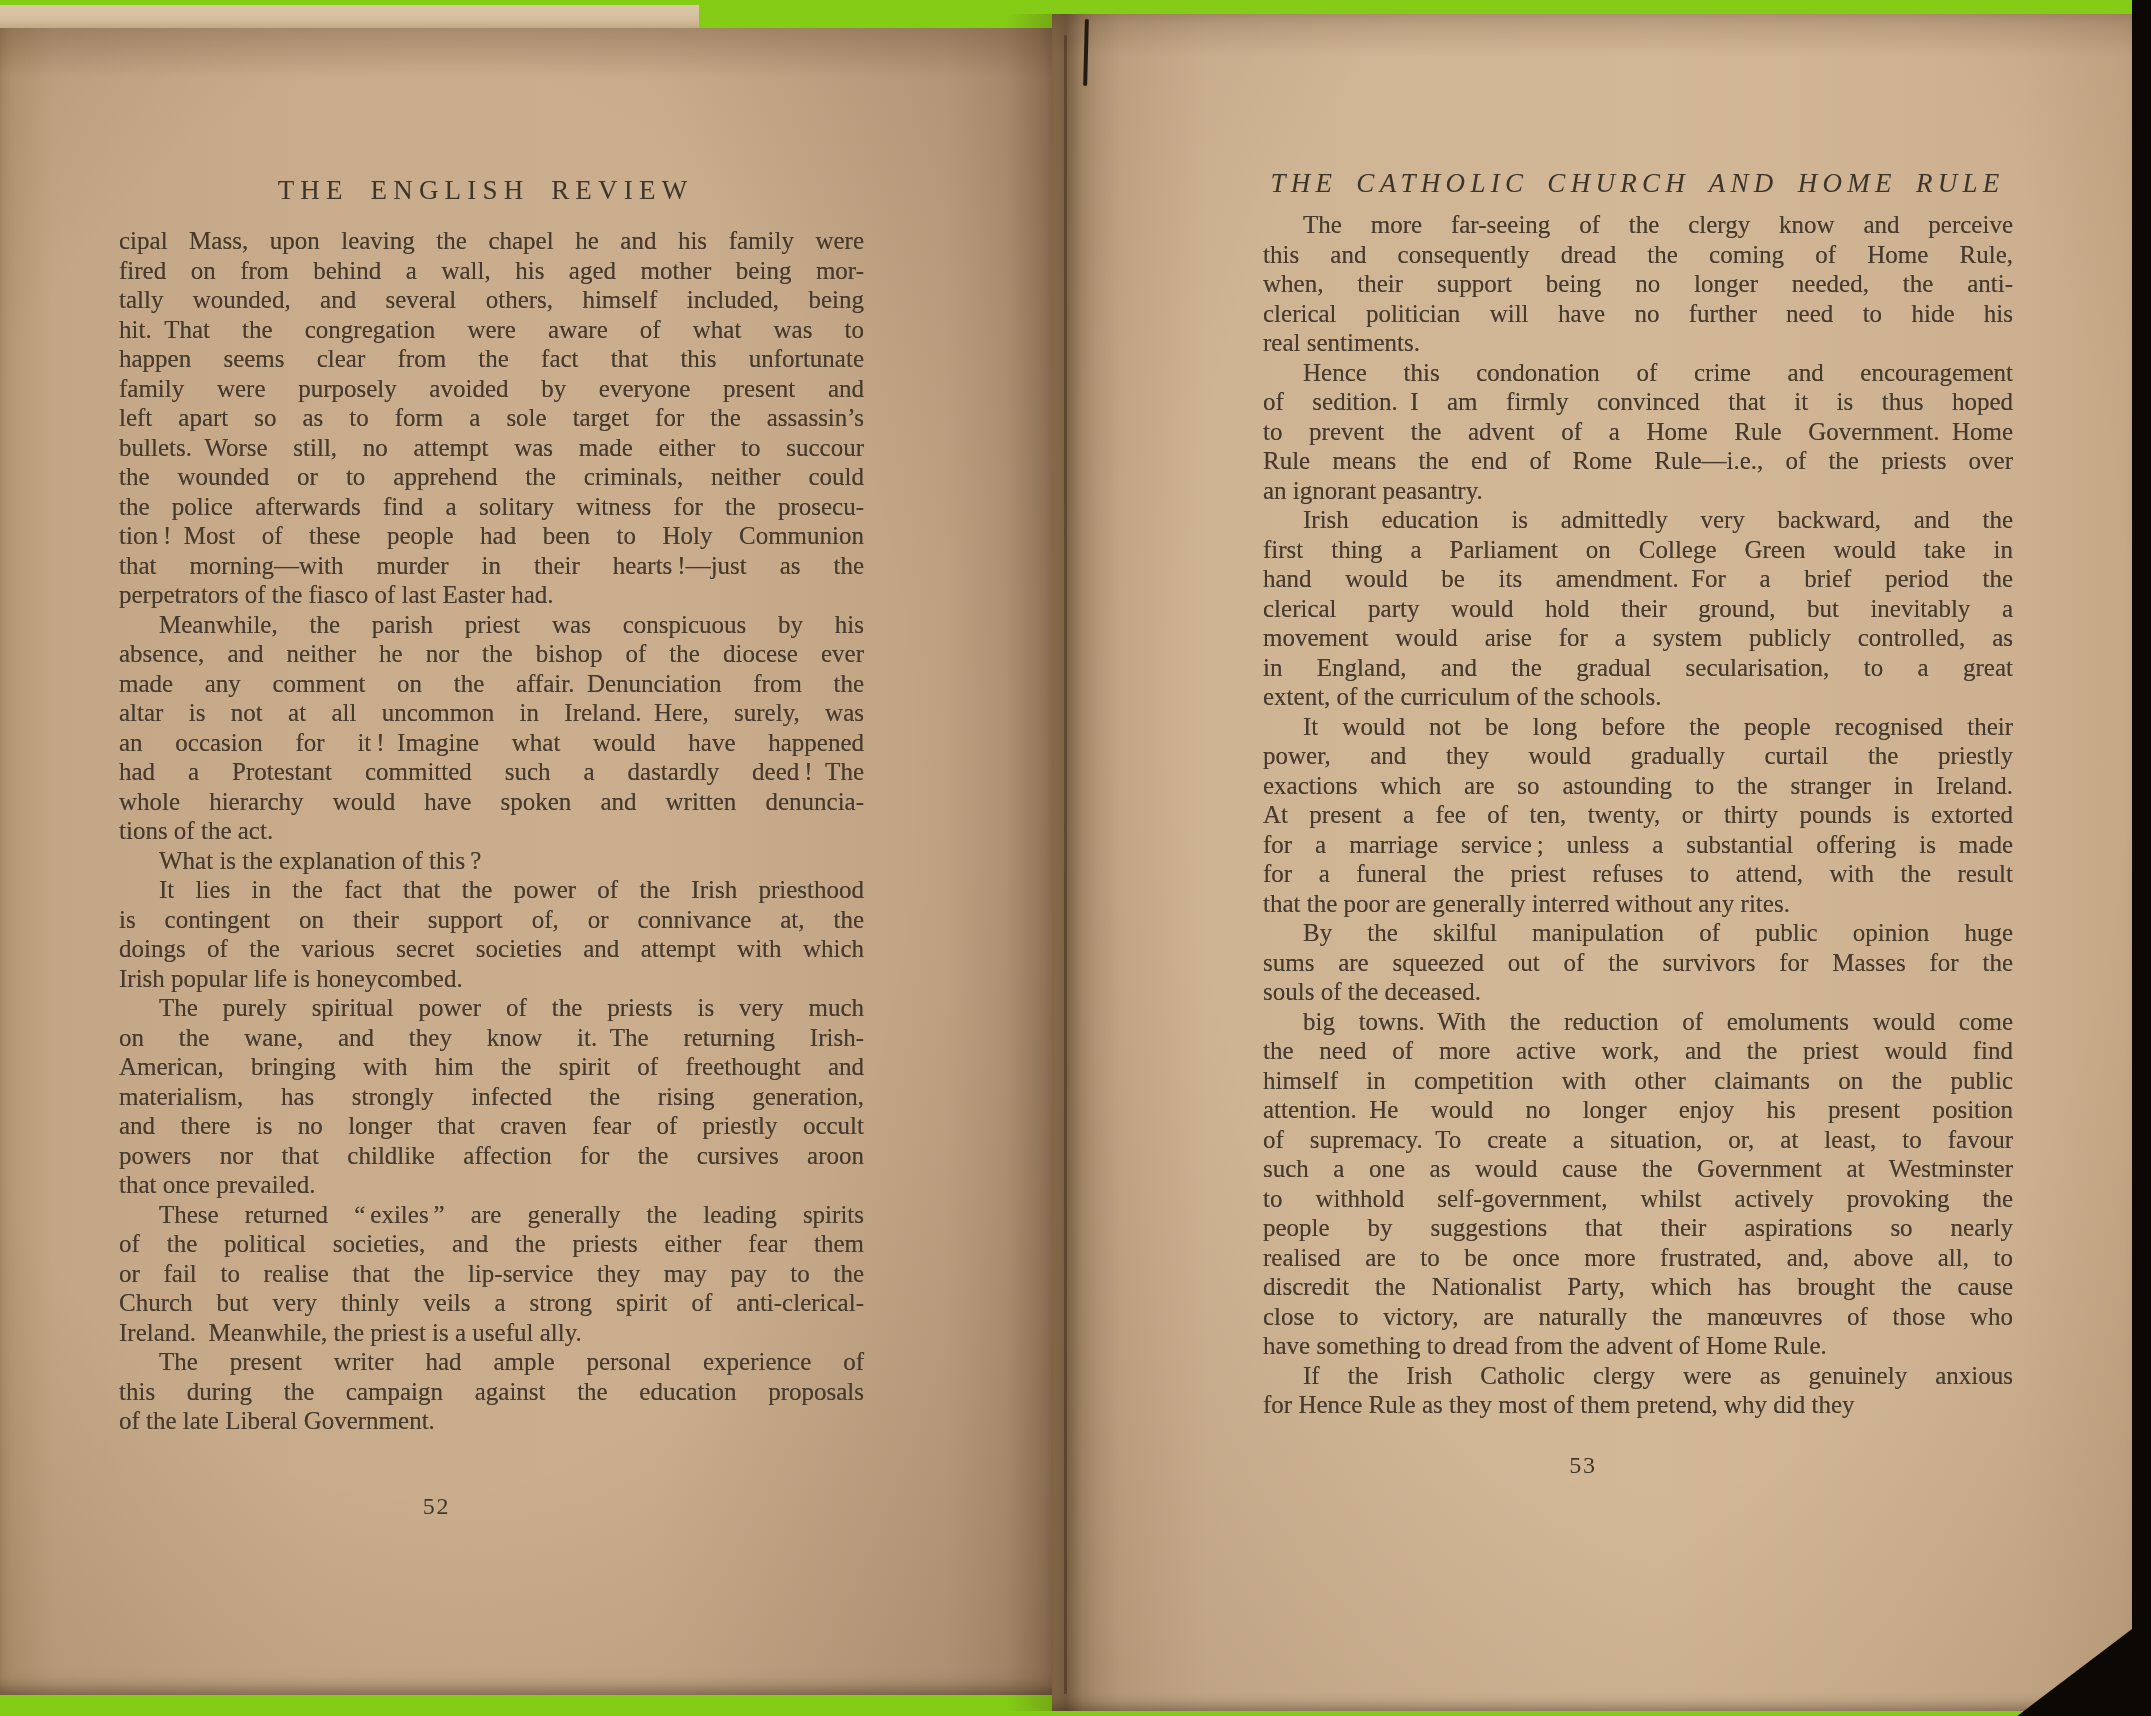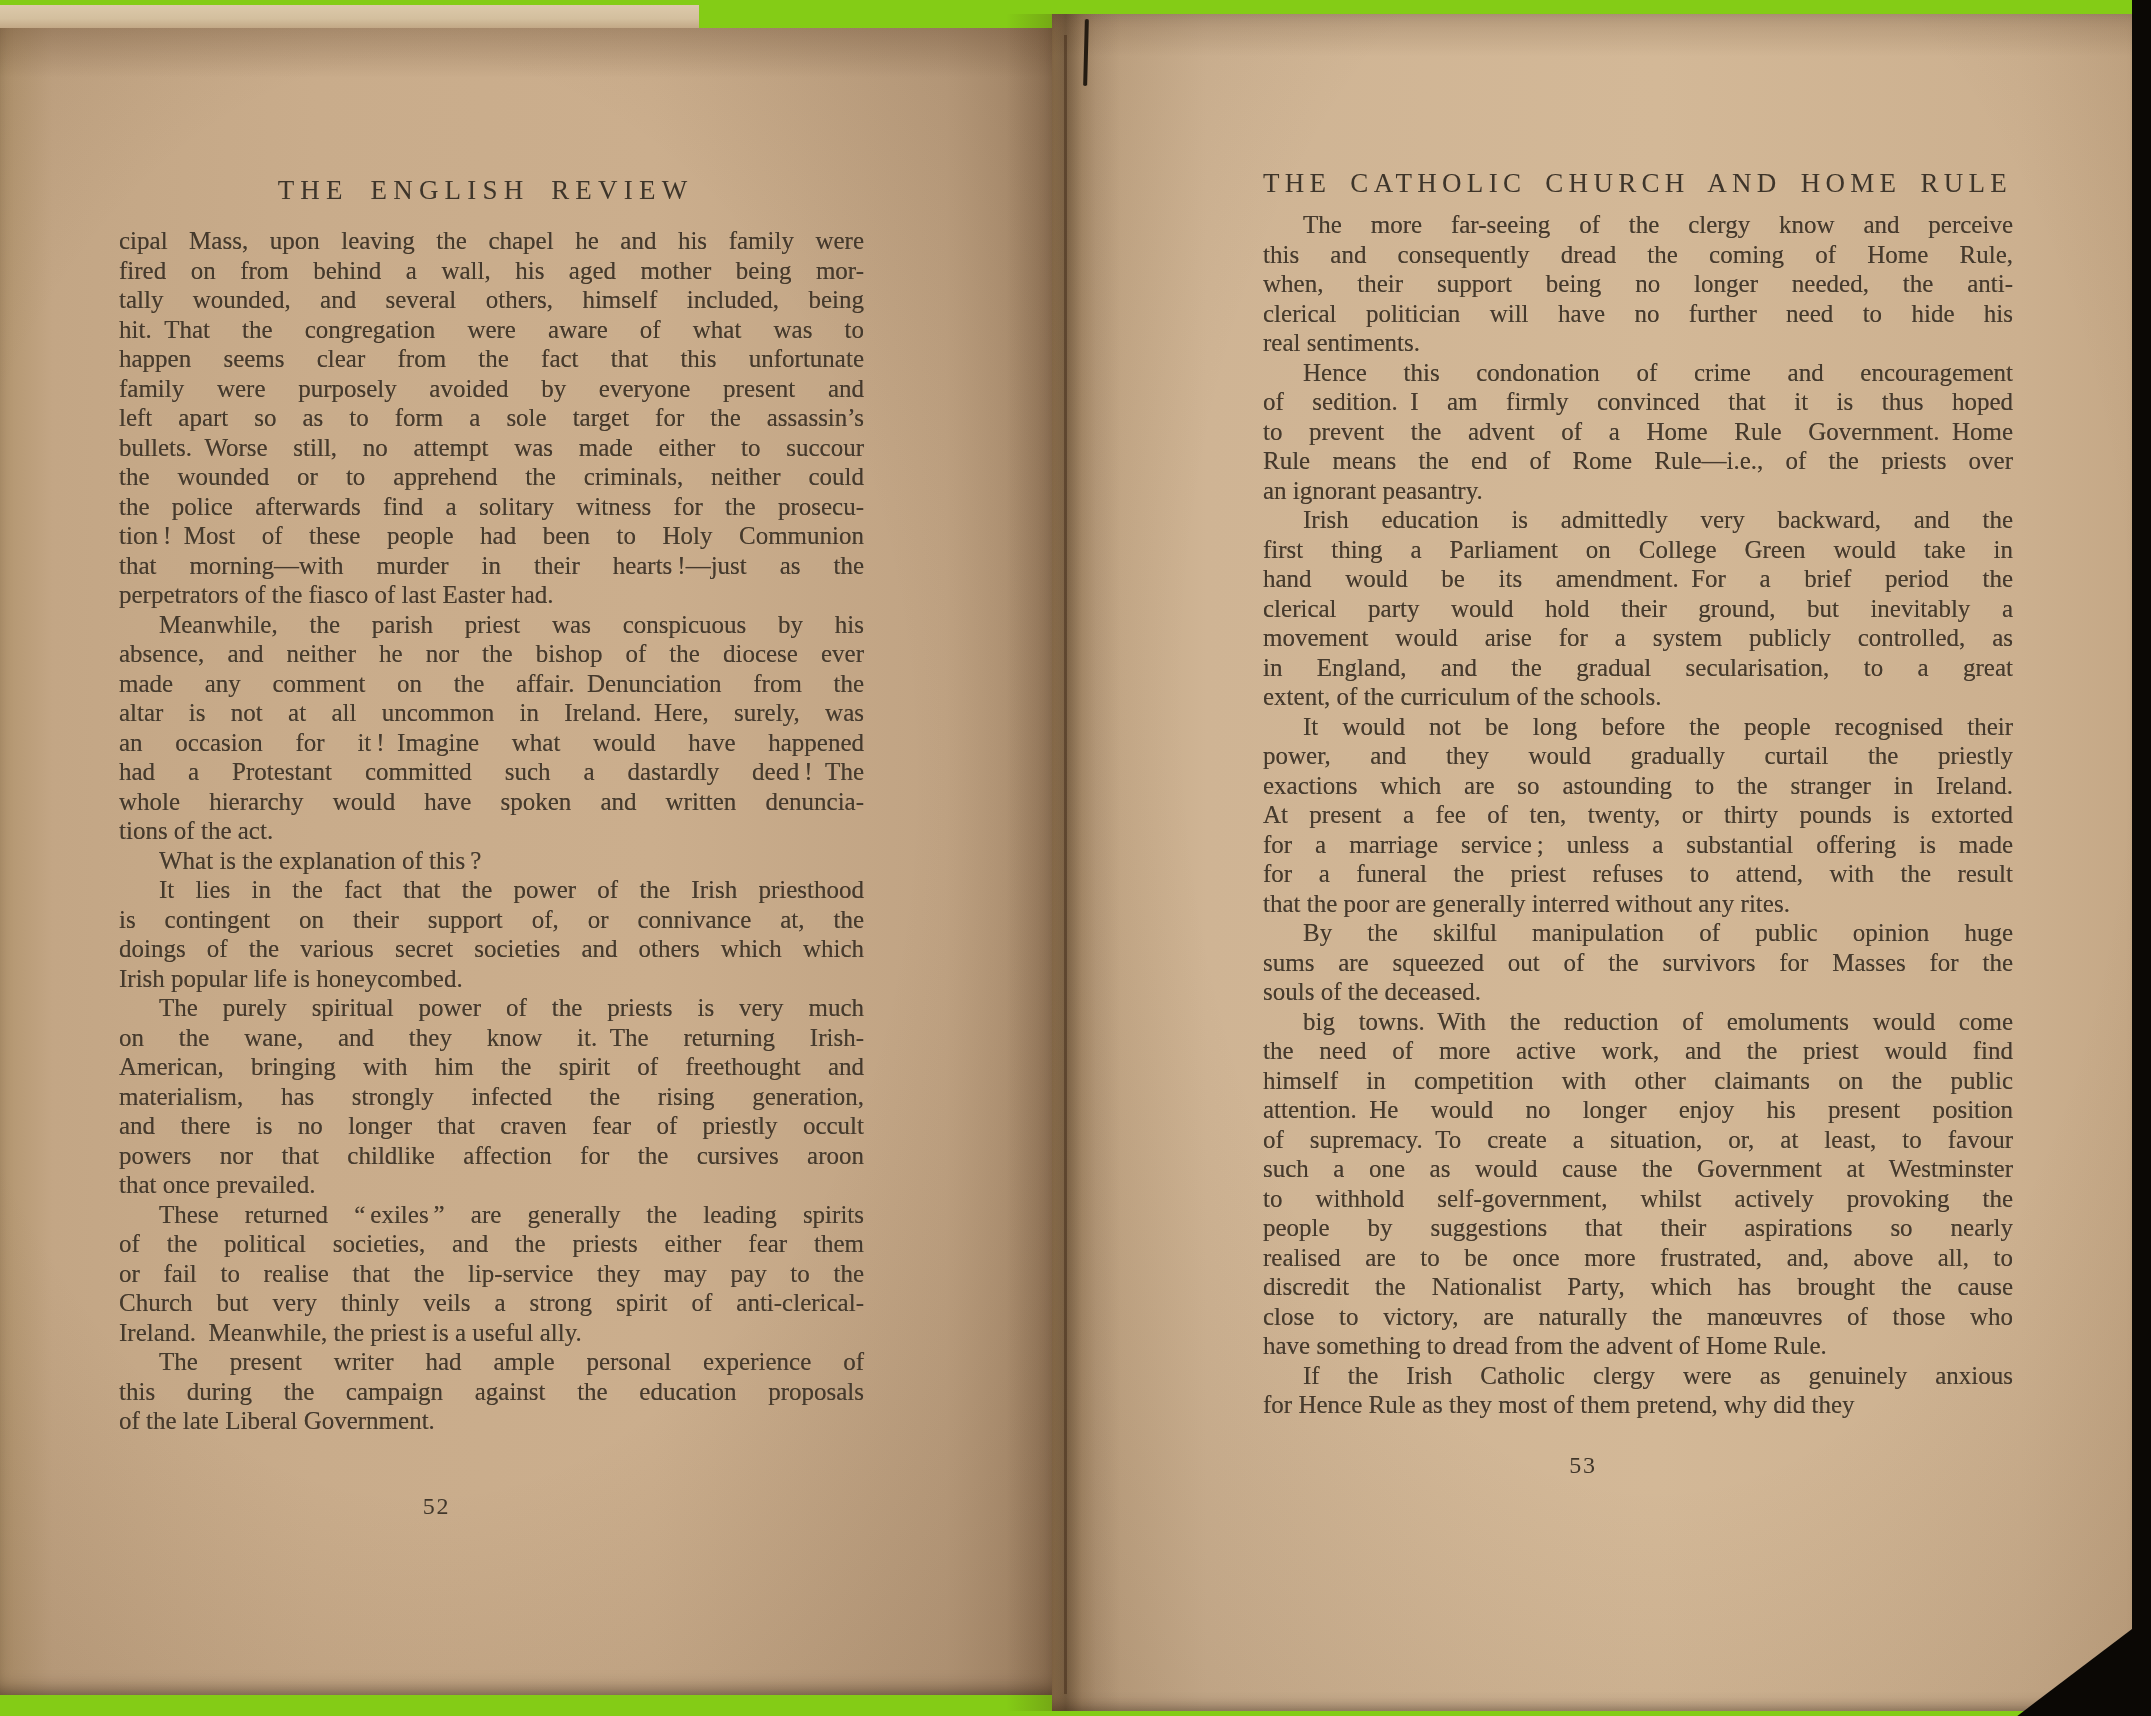--- a/index.html
+++ b/index.html
@@ -84,21 +84,21 @@
   .running-head {
     position: absolute;
     text-align: center;
     font-size: 27px;
     color: #3e352a;
     letter-spacing: 6.2px;
     word-spacing: 8.8px;
     white-space: nowrap;
   }
   .head-left  { left: 106px;  top: 175px; width: 759px; }
-  .head-right { left: 1258px; top: 168px; width: 759px; letter-spacing: 5.3px; word-spacing: 7px; }
+  .head-right { left: 1258px; top: 168px; width: 759px; letter-spacing: 5.3px; word-spacing: 7px; font-style: italic; }
   .textcol {
     position: absolute;
     font-size: 25px;
     line-height: 29.5px;
     color: #453a2d;
     text-shadow: 0 0 0.4px rgba(62,47,32,0.55);
   }
   .textcol-left  { left: 119px;  top: 226px; width: 745px; }
   .textcol-right { left: 1263px; top: 210px; width: 750px; }
   .line {
@@ -160,21 +160,21 @@
         <div class="line">had a Protestant committed such a dastardly deed ! The</div>
         <div class="line">whole hierarchy would have spoken and written denuncia-</div>
         <div class="line last">tions of the act.</div>
       </div>
       <div class="para ind">
         <div class="line last">What is the explanation of this ?</div>
       </div>
       <div class="para ind">
         <div class="line">It lies in the fact that the power of the Irish priesthood</div>
         <div class="line">is contingent on their support of, or connivance at, the</div>
-        <div class="line">doings of the various secret societies and others which which</div>
+        <div class="line">doings of the various secret societies and attempt with which</div>
         <div class="line last">Irish popular life is honeycombed.</div>
       </div>
       <div class="para ind">
         <div class="line">The purely spiritual power of the priests is very much</div>
         <div class="line">on the wane, and they know it. The returning Irish-</div>
         <div class="line">American, bringing with him the spirit of freethought and</div>
         <div class="line">materialism, has strongly infected the rising generation,</div>
         <div class="line">and there is no longer that craven fear of priestly occult</div>
         <div class="line">powers nor that childlike affection for the cursives aroon</div>
         <div class="line last">that once prevailed.</div>

